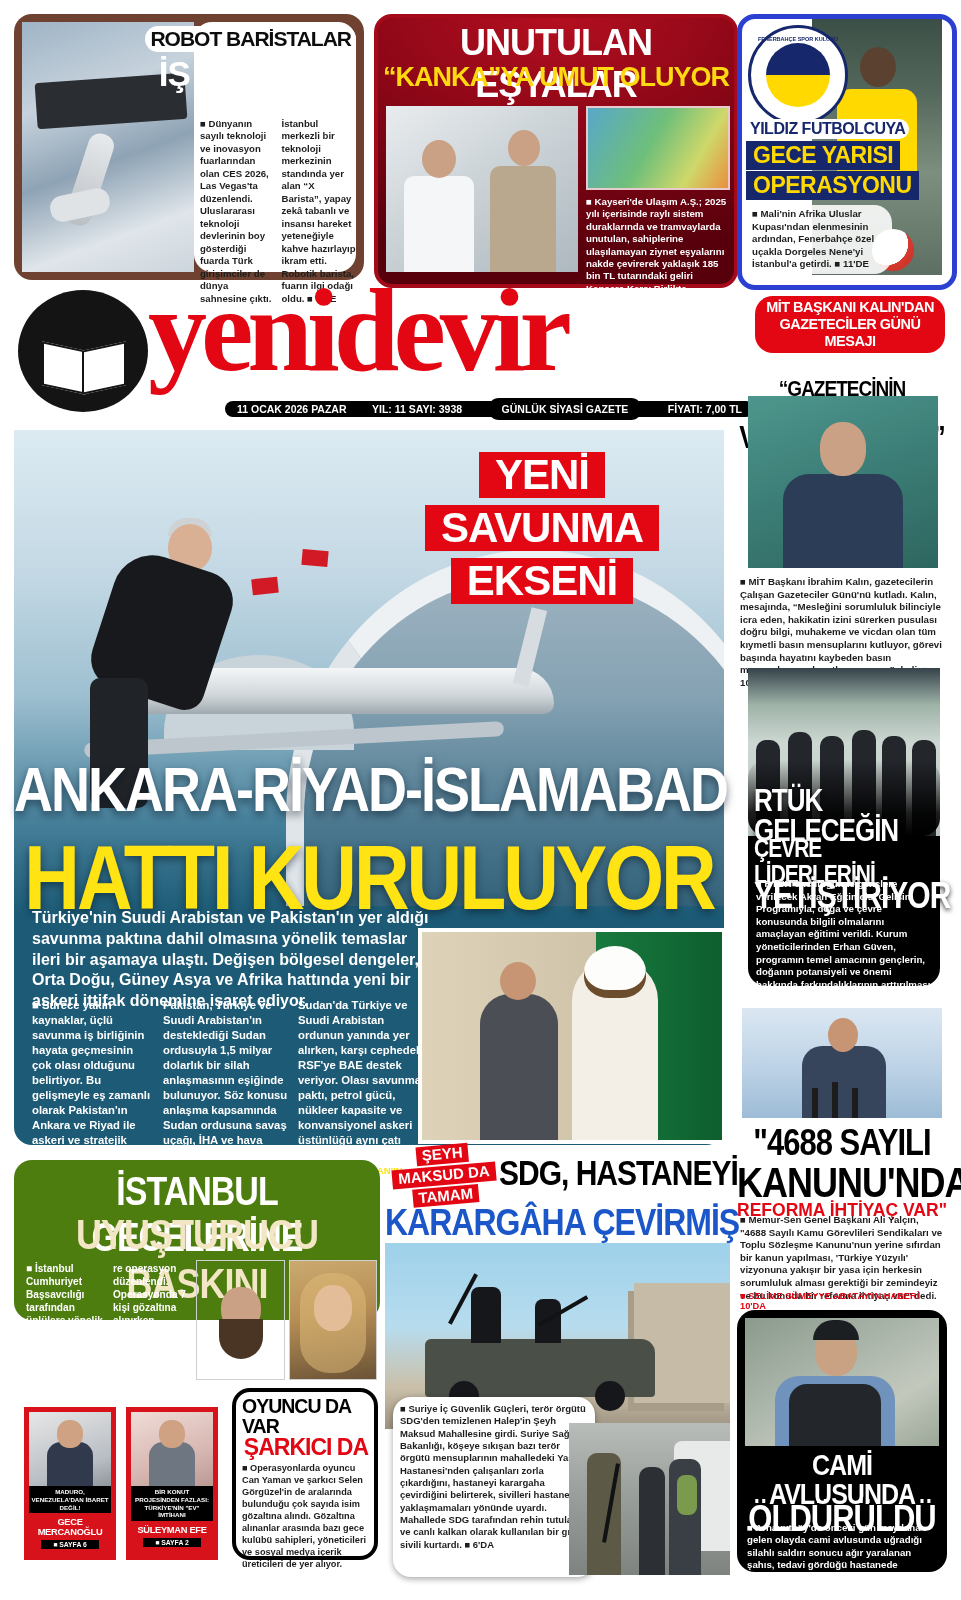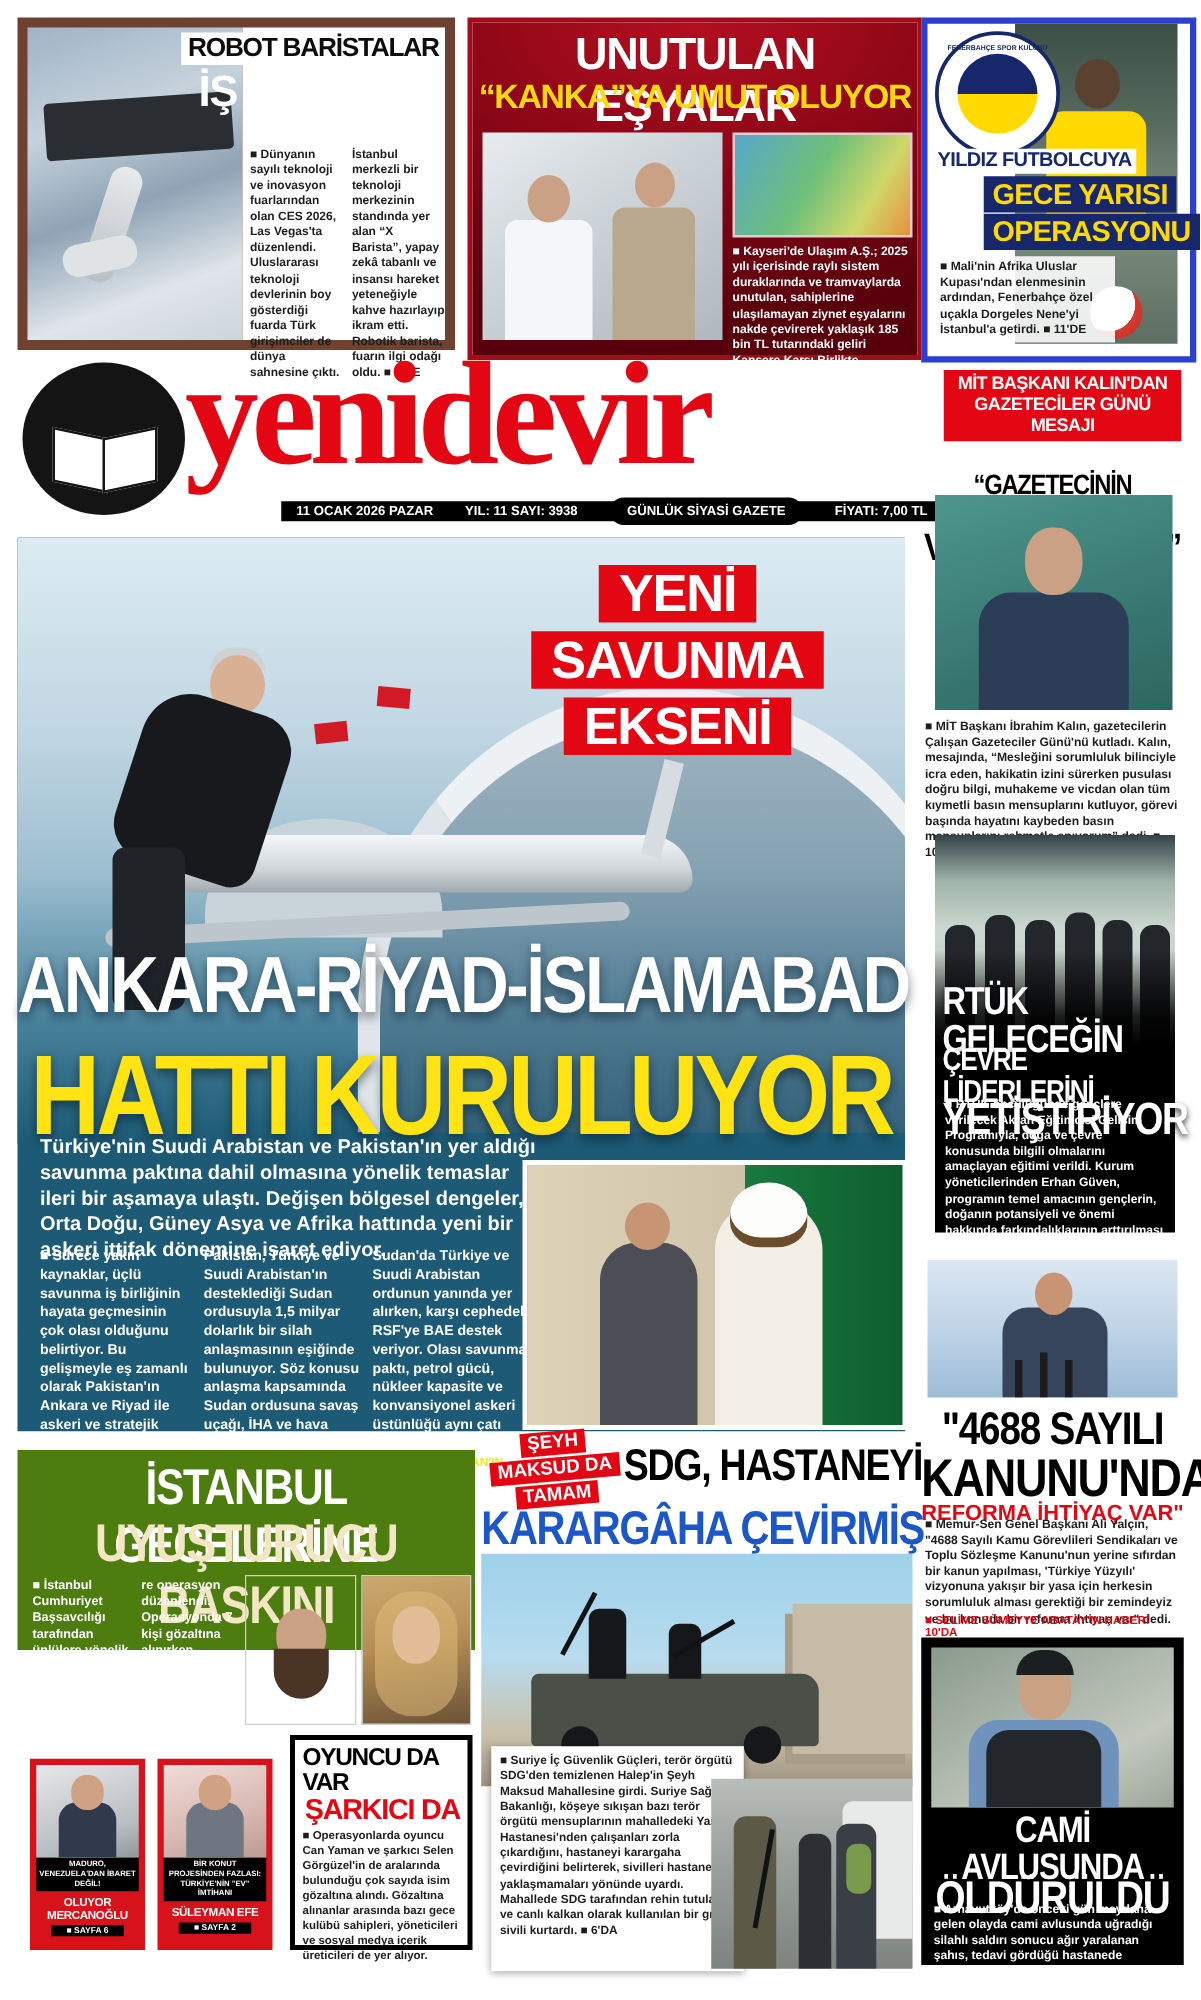--- a/index.html
+++ b/index.html
@@ -1,18 +1,18 @@
 <!DOCTYPE html>
 <html><head>
 <meta charset="utf-8">
 <style>
   html,body{margin:0;padding:0;background:#e9e9e9;}
   #page{position:relative;width:961px;height:1600px;background:#fff;margin:0 auto;
         font-family:"Liberation Sans",sans-serif;overflow:hidden;}
-  .abs{position:absolute;}
+  .abs{position:absolute;border-radius:18px;}
   .ph{position:absolute;overflow:hidden;}
   .ty{display:inline-block;transform:scaleY(1.18);transform-origin:top center;}
   .tyl{display:inline-block;transform:scaleY(1.2);transform-origin:top left;}
   .b{font-weight:bold;}
   .ctr{text-align:center;}
   .bodytxt{font-weight:600;color:#1d1d1d;line-height:1.3;}
   
   #box-robot{left:14px;top:14px;width:350px;height:266px;background:#6f4130;}
   #robot-photo{left:8px;top:8px;width:172px;height:250px;
      background:linear-gradient(160deg,#9fb4c6 0%,#c6d2dc 30%,#8ea3b5 55%,#dfe5ea 80%,#cdd5dc 100%);}
@@ -44,21 +44,21 @@
   #fener-ball{left:60px;top:210px;width:42px;height:42px;border-radius:50%;
      background:radial-gradient(circle at 35% 35%,#fff 55%,#d63a2f 56%,#c22d24 100%);}
   #fener-logo{left:6px;top:6px;width:94px;height:94px;border-radius:50%;background:#fff;border:3px solid #16276b;
      display:flex;align-items:center;justify-content:center;}
   #fener-logo-inner{width:64px;height:64px;border-radius:50%;
      background:conic-gradient(#16276b 0 25%,#ffd900 25% 75%,#16276b 75% 100%);
      display:flex;align-items:center;justify-content:center;}
   #fener-logo-text{position:absolute;top:8px;left:0;width:100%;text-align:center;font-size:5.5px;font-weight:bold;color:#16276b;}
   #fener-title1{left:4px;top:100px;background:#fff;color:#16276b;font-size:16px;padding:1px 4px;letter-spacing:-0.5px;}
   .fener-strip{position:absolute;background:#16276b;color:#ffd900;font-size:23px;font-weight:bold;
-     letter-spacing:-0.5px;padding:1px 7px;margin-left:41px;}
+     letter-spacing:-0.5px;padding:1px 7px;}
   #fener-body{left:6px;top:186px;width:136px;background:rgba(255,255,255,0.88);padding:3px 4px;
      font-size:9.7px;line-height:1.3;}
   
   #globe{left:18px;top:290px;width:130px;height:122px;background:#141414;border-radius:50%;}
   #globe-book{position:absolute;left:24px;top:56px;width:82px;height:44px;}
   .bookpage{position:absolute;width:40px;height:40px;background:#fff;border:2px solid #141414;}
   #masthead-title{left:148px;top:272px;width:586px;font-family:"Liberation Serif",serif;font-weight:bold;
      font-size:118px;color:#e30613;letter-spacing:-6px;line-height:1;}
   #datebar{left:225px;top:401px;width:505px;height:16px;background:#000;color:#fff;
      display:flex;align-items:center;justify-content:space-between;padding:0 12px;font-size:10.5px;font-weight:bold;}
@@ -374,21 +374,21 @@
     </div>
   </div>
 
   <div id="card1" class="colcard">
     <div class="photo">
 
       <div class="suitman"></div>
       <div class="face"></div>
     </div>
     <div class="strip">MADURO, VENEZUELA'DAN İBARET DEĞİL!</div>
-    <div class="name">OLUYOR MERCANOĞLU</div>
+    <div class="name">GECE MERCANOĞLU</div>
     <div class="pagep">■ SAYFA 6</div>
   </div>
   <div id="card2" class="colcard">
     <div class="photo" style="background:linear-gradient(160deg,#f0dcd8,#d8b8b2 60%,#bb9a96);">
 
       <div class="suitman" style="background:#6e7682;"></div>
       <div class="face"></div>
     </div>
     <div class="strip">BİR KONUT PROJESİNDEN FAZLASI: TÜRKİYE'NİN "EV" İMTİHANI</div>
     <div class="name">SÜLEYMAN EFE</div>

